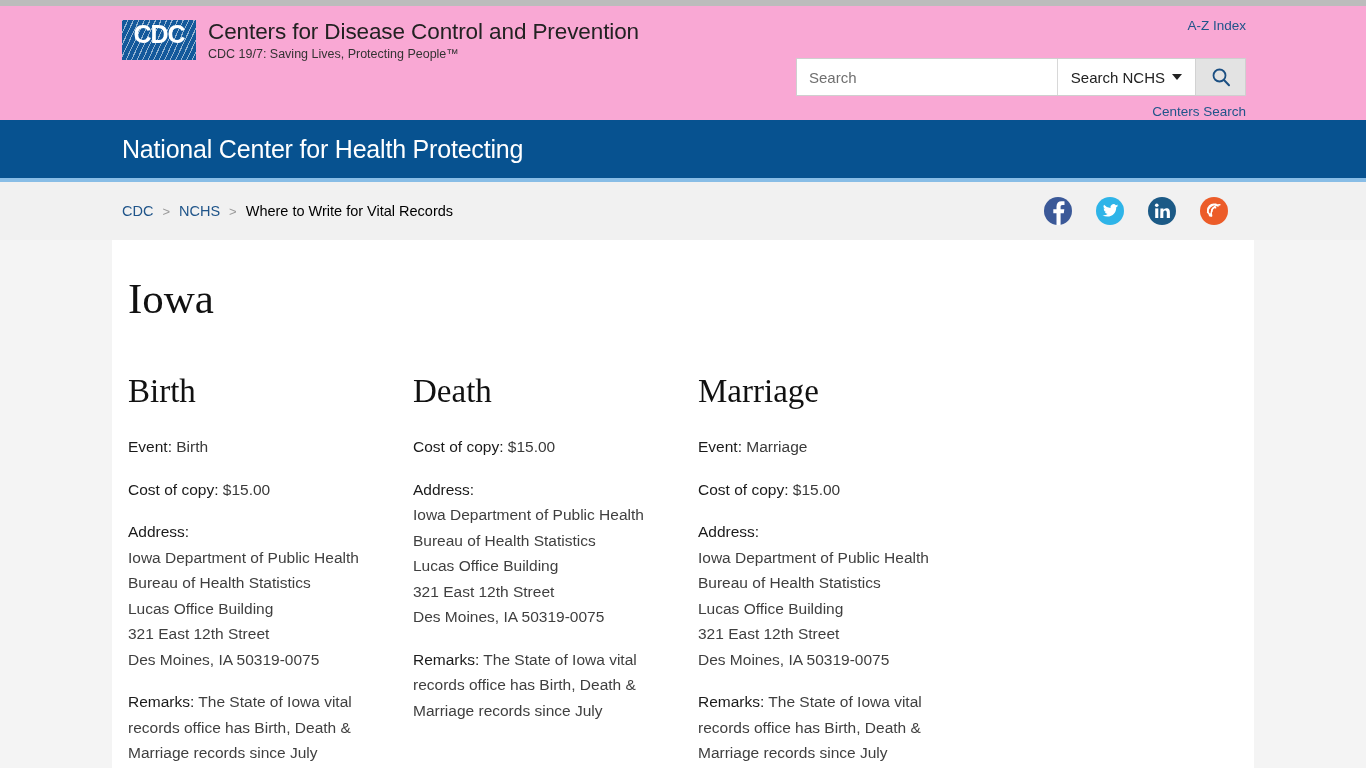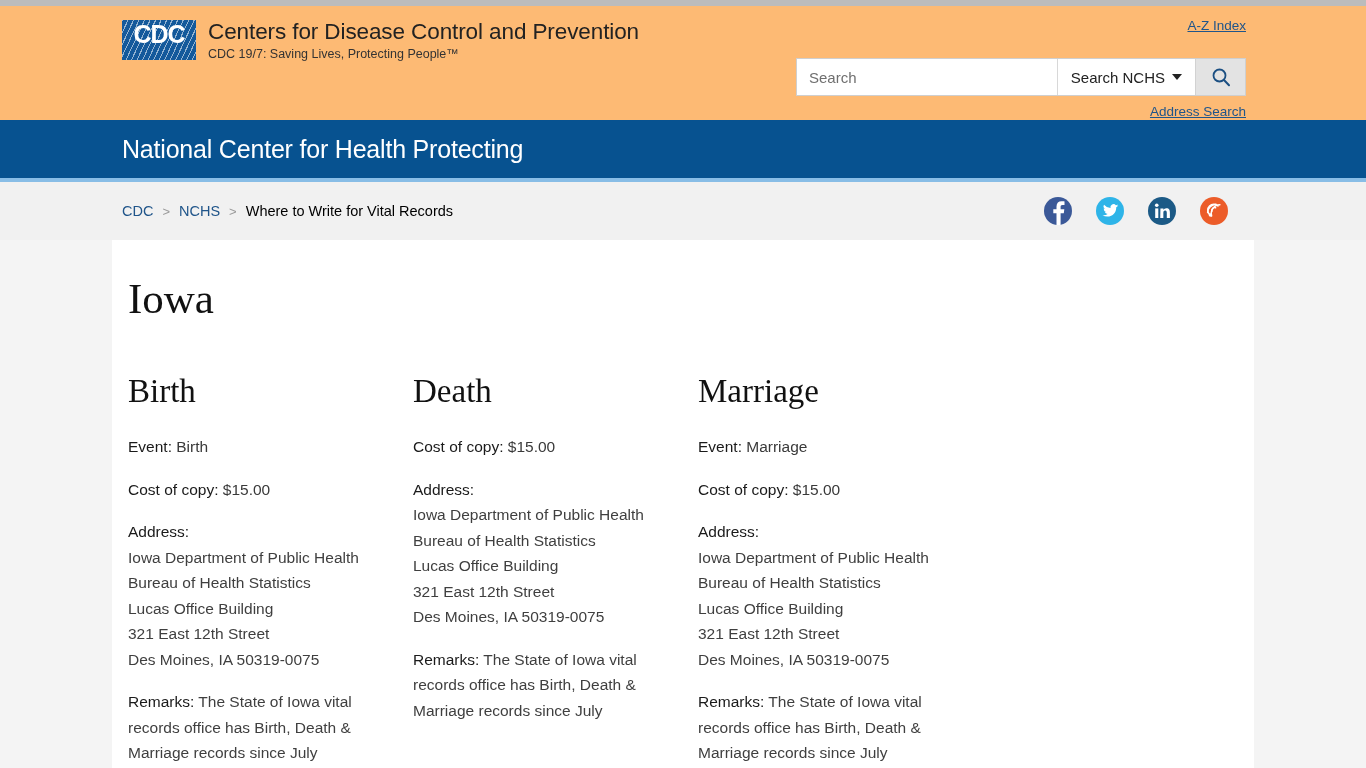--- a/index.html
+++ b/index.html
@@ -18,21 +18,21 @@
 
   
   .top-chrome {
     height: 6px;
     background: #bcbcbc;
     width: 100%;
   }
 
   
   .header-band {
-    background: #fdba74;
+    background: #f9a8d4;
     height: 114px;
     position: relative;
   }
 
   .header-inner {
     width: 1126px;
     margin: 0 auto;
     position: relative;
     height: 100%;
   }
@@ -110,21 +110,20 @@
     right: 0;
     top: 10px;
     width: 450px;
     text-align: right;
   }
 
   .az-index-link,
   .adv-search-link {
     font-size: 13.5px;
     color: #20558a;
-    text-decoration: underline;
     display: inline-block;
     line-height: 18px;
     cursor: pointer;
   }
 
   .search-row {
     display: flex;
     margin-top: 23px;
     height: 38px;
     border: 1px solid #cfcfcf;
@@ -339,21 +338,21 @@
         </div>
         <button class="search-submit">
           <svg width="20" height="20" viewBox="0 0 20 20">
             <circle cx="8.5" cy="8.5" r="6" fill="none" stroke="#1b4f82" stroke-width="1.8"></circle>
             <line x1="13" y1="13" x2="18" y2="18.2" stroke="#1b4f82" stroke-width="2" stroke-linecap="round"></line>
           </svg>
         </button>
       </div>
 
       <div class="adv-wrap">
-        <a class="adv-search-link">Address Search</a>
+        <a class="adv-search-link">Centers Search</a>
       </div>
     </div>
 
   </div>
 </div>
 
 <div class="nchs-banner">
   <div class="nchs-inner">
     <div class="nchs-title">National Center for Health Protecting</div>
   </div>

